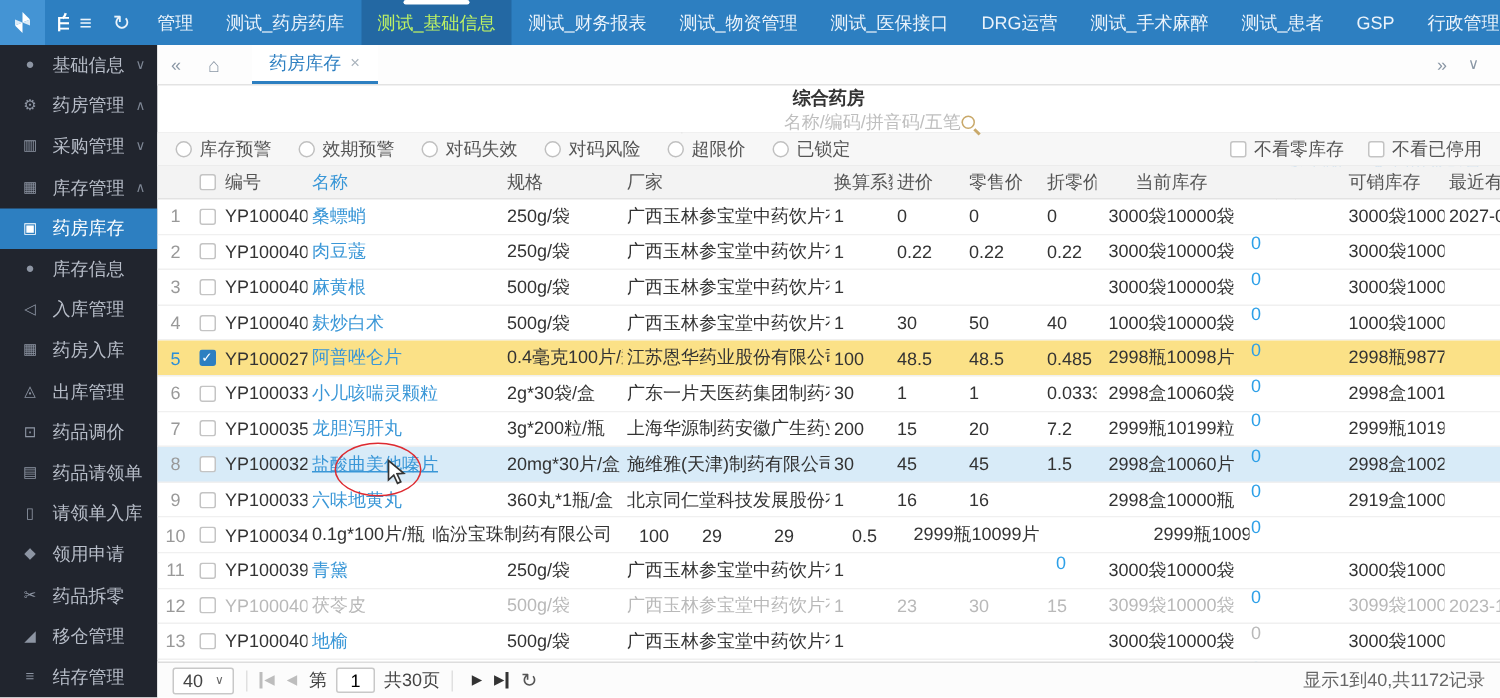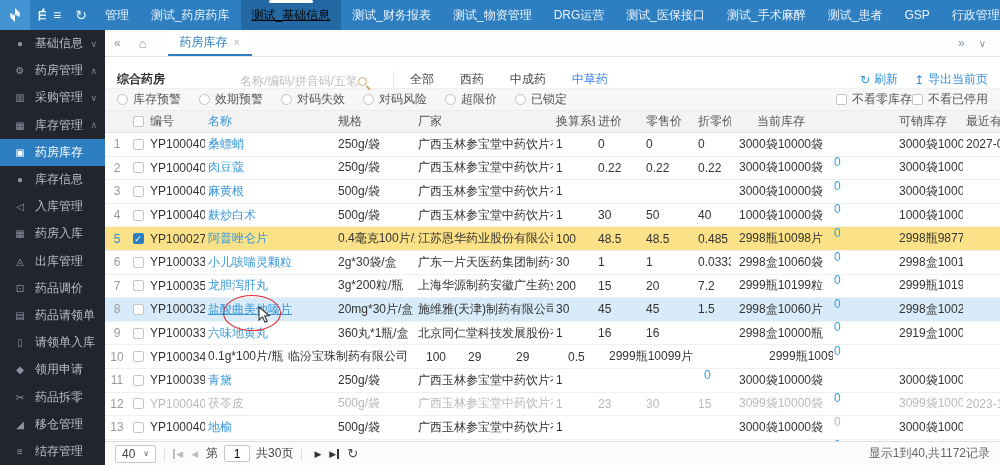--- a/index.html
+++ b/index.html
@@ -4,58 +4,58 @@
 <style>
   * { margin:0; padding:0; box-sizing:border-box; }
   html,body { width:1000px; height:465px; overflow:hidden; font-family:"Liberation Sans","DejaVu Sans",sans-serif; background:#fff; position:relative; }
   
   .topbar { height:30px; background:#2d7fc1; display:flex; align-items:stretch; color:#fff; position:relative; }
   .logo-box { width:30px; height:30px; background:#4494d4; display:flex; align-items:center; justify-content:center; flex:none; }
   .brand { font-size:13px; font-weight:bold; display:flex; align-items:center; padding:0 8px 0 8px; white-space:nowrap; overflow:hidden; max-width:152px; }
   .tb-icon { display:flex; align-items:center; padding:0 7px; font-size:14px; color:#eaf3fb; cursor:pointer; }
   .menu { display:flex; align-items:stretch; font-size:12px; }
   .menu-item { display:flex; align-items:center; padding:10px 11px; white-space:nowrap; cursor:pointer; position:relative; color:#eaf3fb; }
-  .menu-item.active { background:#2368a3; color:#000000;text-decoration:underline; }
+  .menu-item.active { background:#2368a3; color:#bef264; }
   .menu-item.active::before { content:""; position:absolute; top:0; left:50%; transform:translateX(-50%); width:44px; height:3px; background:#fff; border-radius:2px; }
   
   .layout { display:flex; height:435px; }
   .sidebar { width:105px; background:#21252e; flex:none; display:flex; flex-direction:column; }
   .side-item { height:27.2px; display:flex; align-items:center; padding:0 8px 0 13px; color:#b8bec9; font-size:12px; cursor:pointer; white-space:nowrap; }
   .side-item .s-ic { width:14px; font-size:10px; color:#8d95a3; margin-right:8px; flex:none; text-align:center; }
   .side-item .s-lab { flex:1; overflow:hidden; }
   .side-item .s-chev { font-size:9px; color:#7d8593; }
   .side-item.active { background:#2d7fc1; color:#fff; }
   .side-item.active .s-ic { color:#fff; }
   
   .content { flex:1; display:flex; flex-direction:column; min-width:0; background:#fff; }
   .tabbar { height:27px; border-bottom:1px solid #e3e3e3; display:flex; align-items:stretch; background:#fdfdfd; }
   .tab-nav { display:flex; align-items:center; padding:0 9px; color:#8a97a5; font-size:12px; cursor:pointer; }
   .home-ic { color:#8a97a5; font-size:13px; }
   .tab { display:flex; align-items:center; gap:6px; padding:0 12px; margin-left:12px; font-size:12px; color:#2d7fc1; border-bottom:2px solid #2d7fc1; background:#fff; cursor:pointer; }
   .tab .close-x { color:#aab4bd; font-size:11px; }
   .tabbar-right { margin-left:auto; display:flex; align-items:center; gap:14px; padding-right:14px; color:#8a97a5; font-size:12px; }
   
-  .toolbar { height:32px; display:flex; align-items:flex-end; padding:0 12px; font-size:12px; border-bottom:1px solid #f0f0f0; }
+  .toolbar { height:32px; display:flex; align-items:center; padding:0 12px; font-size:12px; border-bottom:1px solid #f0f0f0;flex-direction:column; }
   .depot { font-weight:bold; color:#333; cursor:pointer; white-space:nowrap; }
   .search-wrap { display:flex; align-items:center; margin-left:75px; width:135px; position:relative; }
   .search-input { border:none; outline:none; width:118px; font-size:12px; color:#333; background:transparent; }
   .search-input::placeholder { color:#bfbfbf; }
   .mag { width:9px; height:9px; border:1.5px solid #c9a96a; border-radius:50%; position:relative; flex:none; cursor:pointer; }
   .mag::after { content:""; position:absolute; width:5px; height:1.5px; background:#c9a96a; transform:rotate(45deg); left:7px; top:9px; }
   .cat-tabs { display:flex; align-items:center; margin-left:18px; border-left:1px solid #e8e8e8; padding-left:16px; gap:26px; }
   .cat-tab { color:#444; cursor:pointer; white-space:nowrap; }
   .cat-tab.active { font-weight:normal; color:#3b82f6; }
   .tool-right { margin-left:auto; display:flex; align-items:center; gap:16px; }
   .tool-link { color:#2d8fd8; cursor:pointer; display:flex; align-items:center; gap:4px; white-space:nowrap; }
   .tool-link .t-ic { font-size:12px; }
   
   .filter-row { height:22px; background:#f7f7f7; display:flex; align-items:center; padding:0 12px; font-size:12px; color:#555; border-bottom:1px solid #ececec; }
   .radio-item { display:flex; align-items:center; gap:5px; margin-right:18px; cursor:pointer; white-space:nowrap; }
   .radio-dot { width:11px; height:11px; border:1px solid #c0c0c0; border-radius:50%; background:#fff; flex:none; }
-  .filter-right { margin-left:auto; display:flex; }
+  .filter-right { margin-left:auto; display:flex; gap:16px; }
   .chk-item { display:flex; align-items:center; gap:5px; cursor:pointer; white-space:nowrap; }
   .chk-box { width:11px; height:11px; border:1px solid #c4c4c4; border-radius:2px; background:#fff; flex:none; display:flex; align-items:center; justify-content:center; font-size:9px; color:#fff; }
   .chk-box.checked { background:#2d7fc1; border-color:#2d7fc1; }
   
   .grid-header { height:22px; background:#f3f3f3; display:flex; align-items:center; font-size:12px; color:#555; border-bottom:1px solid #e2e2e2; }
   .grid-body { flex:1; overflow:hidden; }
   .trow { height:23.6px; display:flex; align-items:center; font-size:12px; color:#333; border-bottom:1px solid #f0f0f0; background:#fff; cursor:default; }
   .trow.selected { background:#fbe187; }
   .trow.hover { background:#d8ebf8; }
   .trow.disabled, .trow.disabled .c-name, .trow.disabled .c-locked { color:#b9b9b9 !important; }
@@ -106,22 +106,22 @@
   </div>
   <div class="brand">白卫士智慧HIS系统</div>
   <div class="tb-icon">≡</div>
   <div class="tb-icon">↻</div>
   <div class="menu">
       <div class="menu-item">管理</div>
       <div class="menu-item">测试_药房药库</div>
       <div class="menu-item active">测试_基础信息</div>
       <div class="menu-item">测试_财务报表</div>
       <div class="menu-item">测试_物资管理</div>
+      <div class="menu-item">测试_医保接口</div>
       <div class="menu-item">DRG运营</div>
-      <div class="menu-item">测试_医保接口</div>
       <div class="menu-item">测试_手术麻醉</div>
       <div class="menu-item">测试_患者</div>
       <div class="menu-item">GSP</div>
       <div class="menu-item">行政管理</div>
     </div>
 
 </div>
 
 <div class="layout">
   <div class="sidebar">

